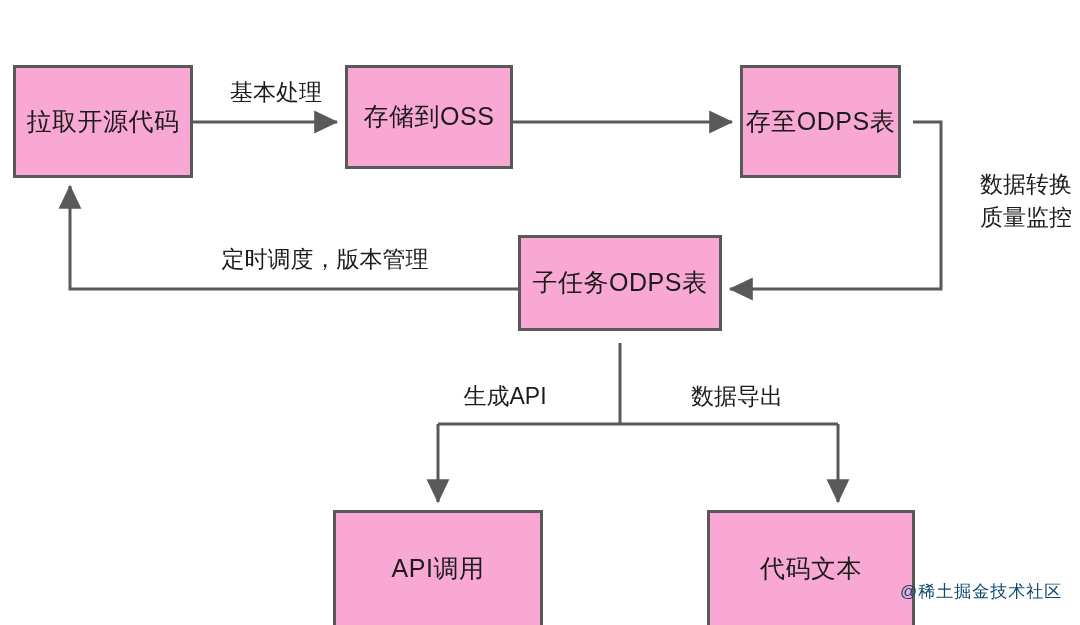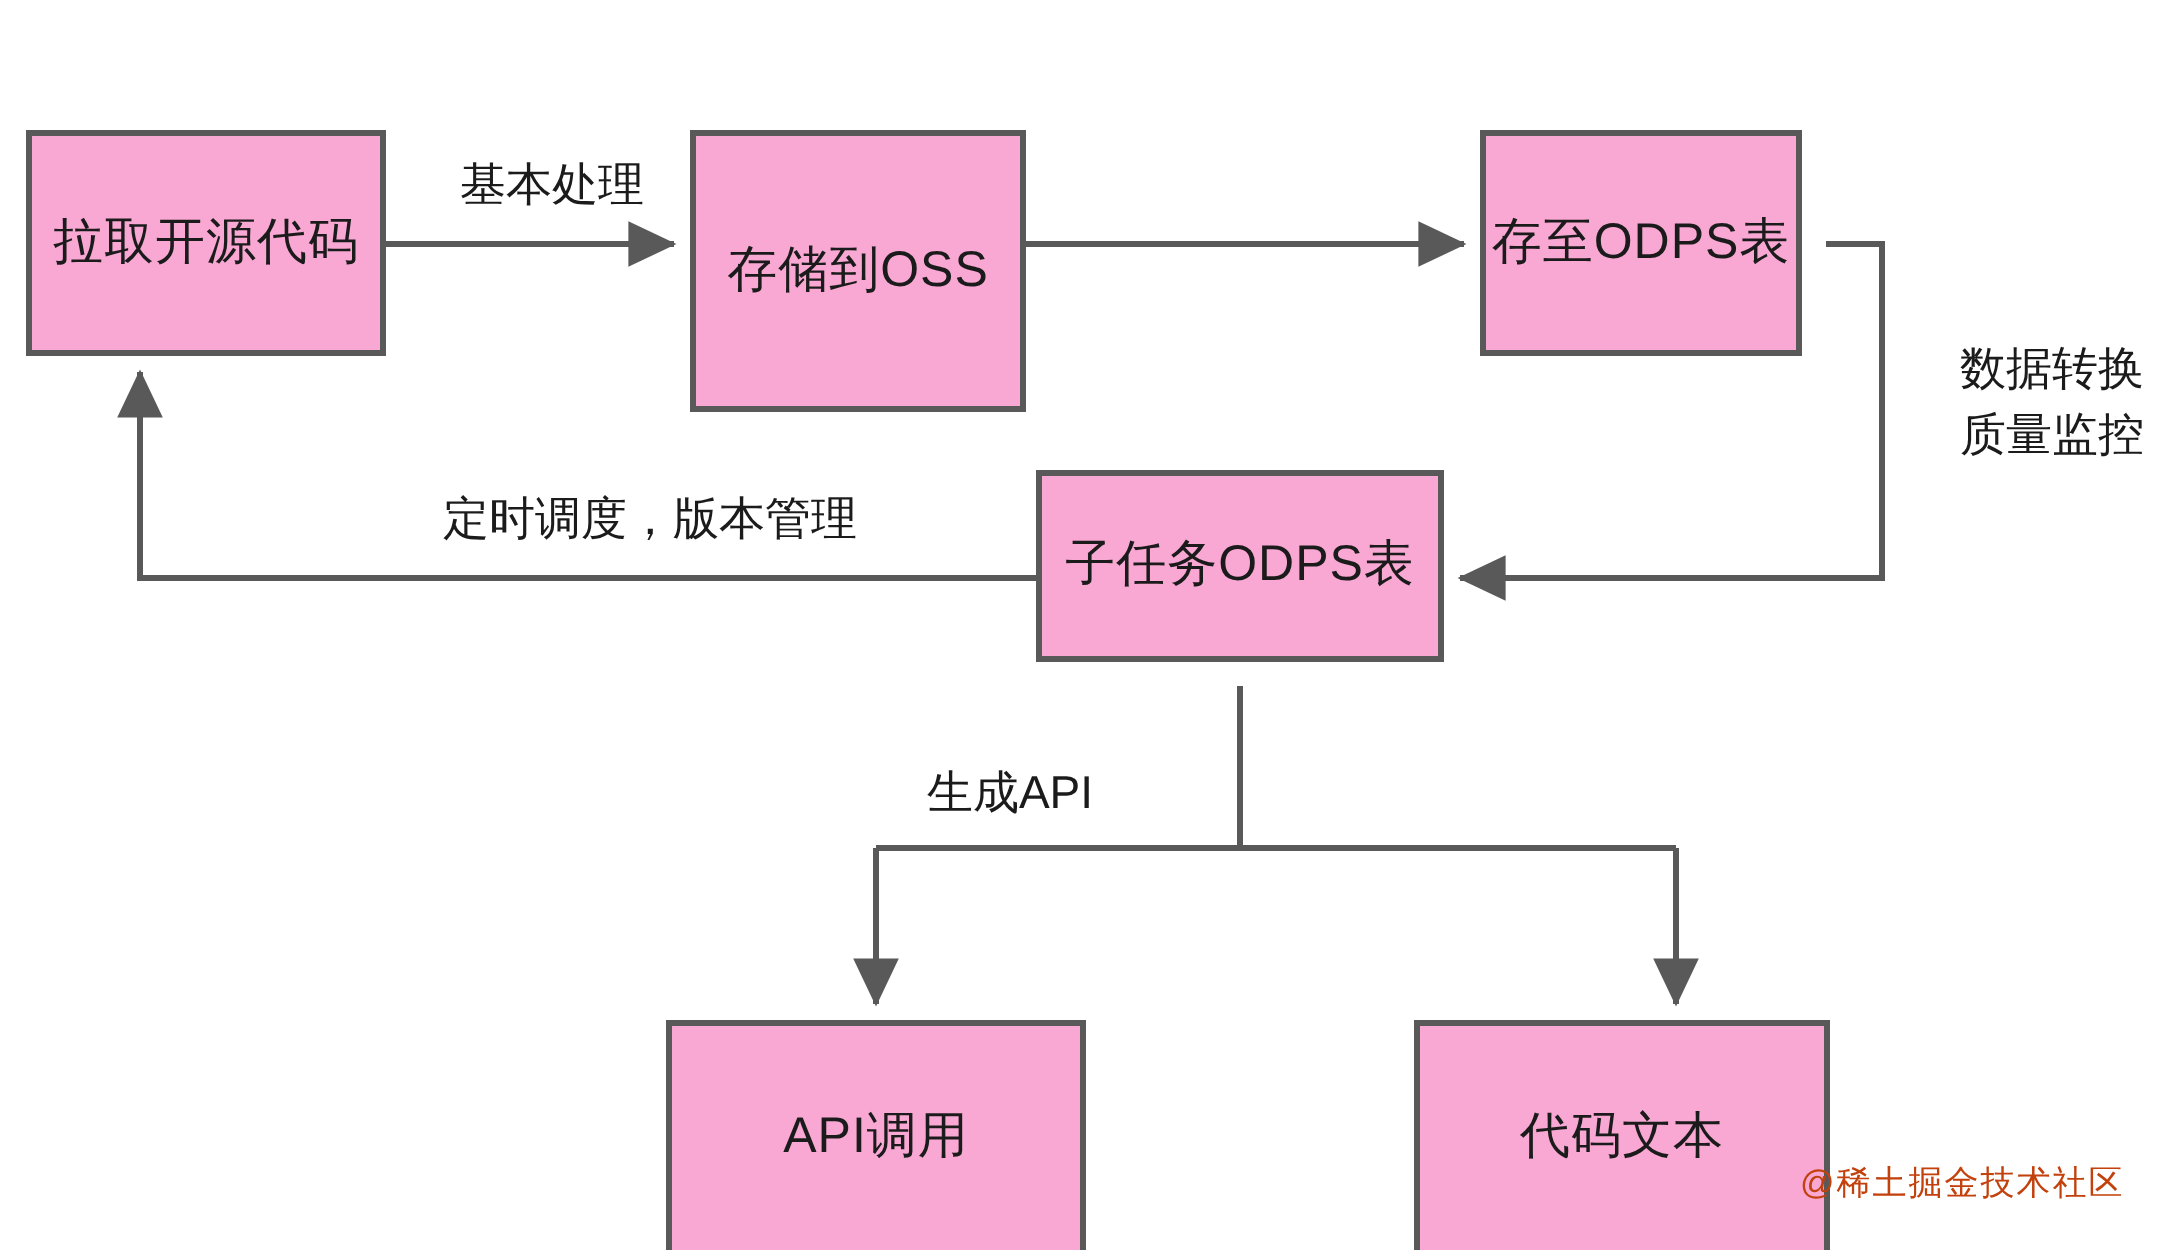--- a/index.html
+++ b/index.html
@@ -49,21 +49,21 @@
     color: #1b1b1b;
     line-height: 1.42;
     white-space: pre;
     text-align: center;
     z-index: 4;
     user-select: none;
   }
   .watermark {
     position: absolute;
     font-size: 17px;
-    color: #c2410c;
+    color: #0c4a6e;
     letter-spacing: 1px;
     white-space: nowrap;
     z-index: 5;
     user-select: none;
   }
 </style>
 </head>
 <body>
 
 <div id="canvas">
@@ -101,21 +101,21 @@
 
       <path d="M838,424 L838,502" marker-end="url(#arrow-d)"></path>
 
     </g>
   </svg>
 
   <div class="node-box" style="left:13px; top:65px; width:180px; height:113px;">
     <span class="node-label">拉取开源代码</span>
   </div>
 
-  <div class="node-box" style="left:345px; top:65px; width:168px; height:141px;">
+  <div class="node-box" style="left:345px; top:65px; width:168px; height:104px;">
     <span class="node-label">存储到OSS</span>
   </div>
 
   <div class="node-box" style="left:740px; top:65px; width:161px; height:113px;">
     <span class="node-label">存至ODPS表</span>
   </div>
 
   <div class="node-box" style="left:518px; top:235px; width:204px; height:96px;">
     <span class="node-label">子任务ODPS表</span>
   </div>
@@ -131,16 +131,17 @@
   <div class="edge-label" style="left:216px; top:76px; width:120px; text-align:center;">基本处理</div>
 
 
   <div class="edge-label" style="left:958px; top:168px; width:118px; text-align:left;margin-left:22px;">数据转换
 质量监控</div>
 
   <div class="edge-label" style="left:190px; top:243px; width:270px; text-align:center;">定时调度，版本管理</div>
 
   <div class="edge-label" style="left:440px; top:380px; width:130px; text-align:center;">生成API</div>
 
+  <div class="edge-label" style="left:672px; top:380px; width:130px; text-align:center;">数据导出</div>
 
   <div class="watermark" style="left:900px; top:580px;">@稀土掘金技术社区</div>
 
 </div>
 
 </body></html>

